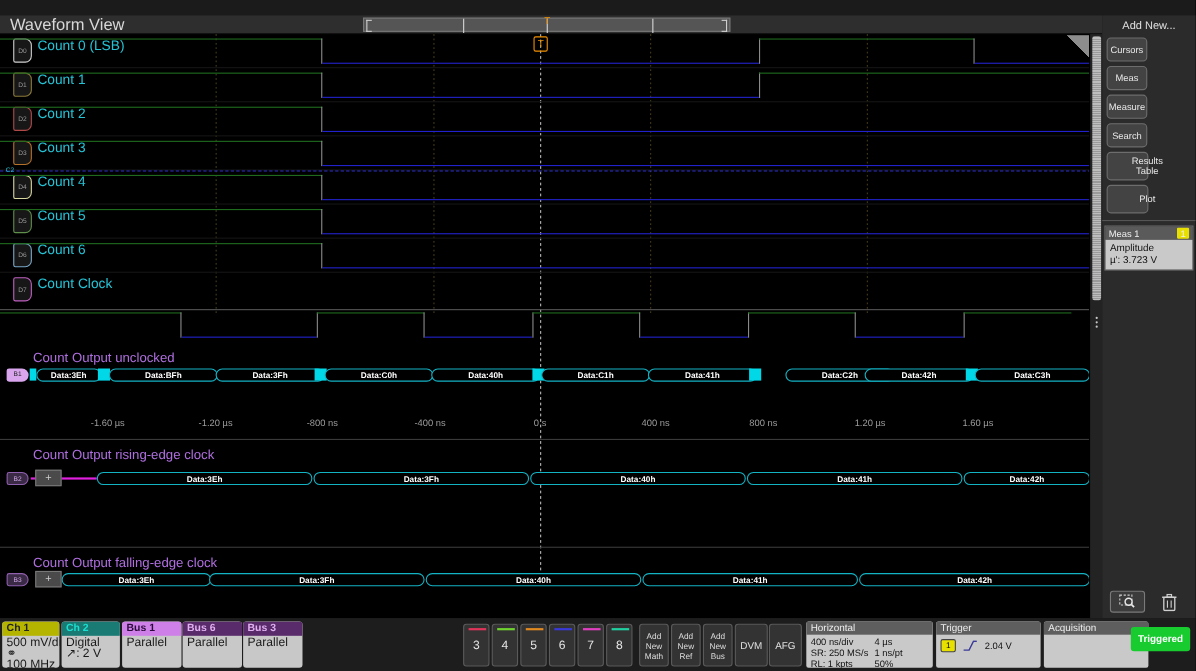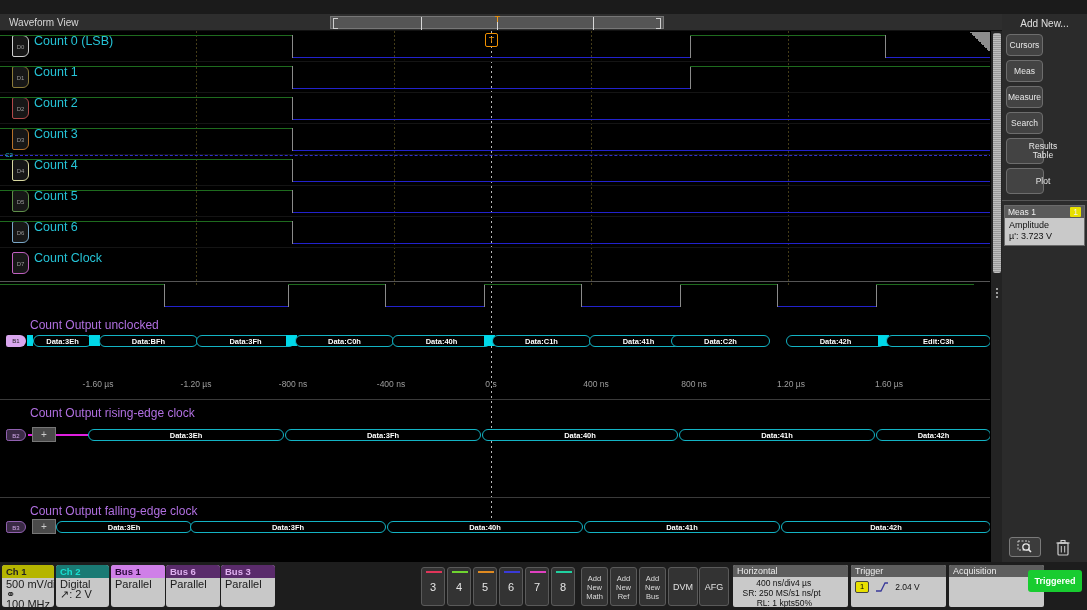--- a/index.html
+++ b/index.html
@@ -18,21 +18,21 @@
     display: flex; align-items: center; padding-left: 8px;
   }
   .menubar .mi {
     color: #e8e8e8; font-size: 9.5px; padding: 0 9px; line-height: 14px; cursor: default;
   }
 
   
   .wv-title {
     position: absolute; left: 0; top: 14px; width: 1002px; height: 17px;
     background: #2e2e2e; border-bottom: 1px solid #111;
-    color: #d8d8d8; font-size: 10px; line-height: 17px; padding-left: 9px;
+    color: #d8d8d8; font-size: 15px; line-height: 17px; padding-left: 9px;
   }
   
   .navstrip {
     position: absolute; left: 330px; top: 16px; width: 334px; height: 13px;
     background: #555; border: 1px solid #777;
   }
   .navstrip .brk { position: absolute; top: 1px; width: 5px; height: 11px;
     border: 1px solid #cfcfcf; border-left: none; }
   .navstrip .brk.l { left: 2px; border: 1px solid #cfcfcf; border-right: none; }
   .navstrip .brk.r { right: 2px; }
@@ -174,21 +174,21 @@
     padding-top: 6px; cursor: pointer;
   }
   .pillbtn {
     position: absolute; top: 5px; height: 39px; width: 30px;
     background: #333; border: 1px solid #5a5a5a; border-radius: 3px;
     color: #e0e0e0; font-size: 9px; display: flex; align-items: center; justify-content: center;
     cursor: pointer;
   }
   .infobox { position: absolute; top: 3px; height: 42px; background: #c9c9c9; border-radius: 2px; overflow: hidden; }
   .infobox .ih { background: #5e5e5e; color: #eee; font-size: 9px; height: 12px; line-height: 12px; padding-left: 4px; }
-  .infobox .ib { padding: 1px 4px; text-align: right; }
+  .infobox .ib { padding: 1px 4px; }
   .infobox .ib div { font-size: 8.5px; color: #111; line-height: 10px; white-space: nowrap; }
   .kv { display: flex; }
   .kv span:first-child { display: inline-block; width: 58px; }
   .trig-chip { display: inline-block; background: #e8e000; border: 1px solid #444;
     font-size: 7.5px; padding: 0 4px; border-radius: 2px; color: #000; }
   .triggered {
     position: absolute; top: 8px; width: 54px; height: 22px; background: #18cc30;
     border-radius: 3px; color: #fff; font-size: 9px; font-weight: bold;
     display: flex; align-items: center; justify-content: center;
   }
@@ -326,24 +326,24 @@
       <div class="seg" style="left:89px; top:19px; width:11px"></div>
       <div class="pkt r" style="left:99px; top:19px; width:99px">Data:BFh</div>
       <div class="pkt r" style="left:196px; top:19px; width:99px">Data:3Fh</div>
       <div class="seg" style="left:286px; top:19px; width:11px"></div>
       <div class="pkt r" style="left:295px; top:19px; width:99px">Data:C0h</div>
       <div class="pkt r" style="left:392px; top:19px; width:99px">Data:40h</div>
       <div class="seg" style="left:484px; top:19px; width:11px"></div>
       <div class="pkt r" style="left:492px; top:19px; width:99px">Data:C1h</div>
       <div class="pkt r" style="left:589px; top:19px; width:99px">Data:41h</div>
       <div class="seg" style="left:681px; top:19px; width:11px"></div>
-      <div class="pkt r" style="left:671px; top:19px; width:99px">Data:C2h</div>
+      <div class="pkt r" style="left:714px; top:19px; width:99px">Data:C2h</div>
       <div class="pkt r" style="left:786px; top:19px; width:99px">Data:42h</div>
       <div class="seg" style="left:878px; top:19px; width:11px"></div>
-      <div class="pkt r" style="left:886px; top:19px; width:105px">Edit:C3h</div>
+      <div class="pkt r" style="left:886px; top:19px; width:105px">Data:C3h</div>
     </div>
 
     <div style="position:absolute; left:0; top:348px; width:1002px; height:16px">
       <div class="tick-lbl" style="left:68px">-1.60 µs</div>
       <div class="tick-lbl" style="left:166px">-1.20 µs</div>
       <div class="tick-lbl" style="left:263px">-800 ns</div>
       <div class="tick-lbl" style="left:361px">-400 ns</div>
       <div class="tick-lbl" style="left:461px">0 s</div>
       <div class="tick-lbl" style="left:566px">400 ns</div>
       <div class="tick-lbl" style="left:664px">800 ns</div>

